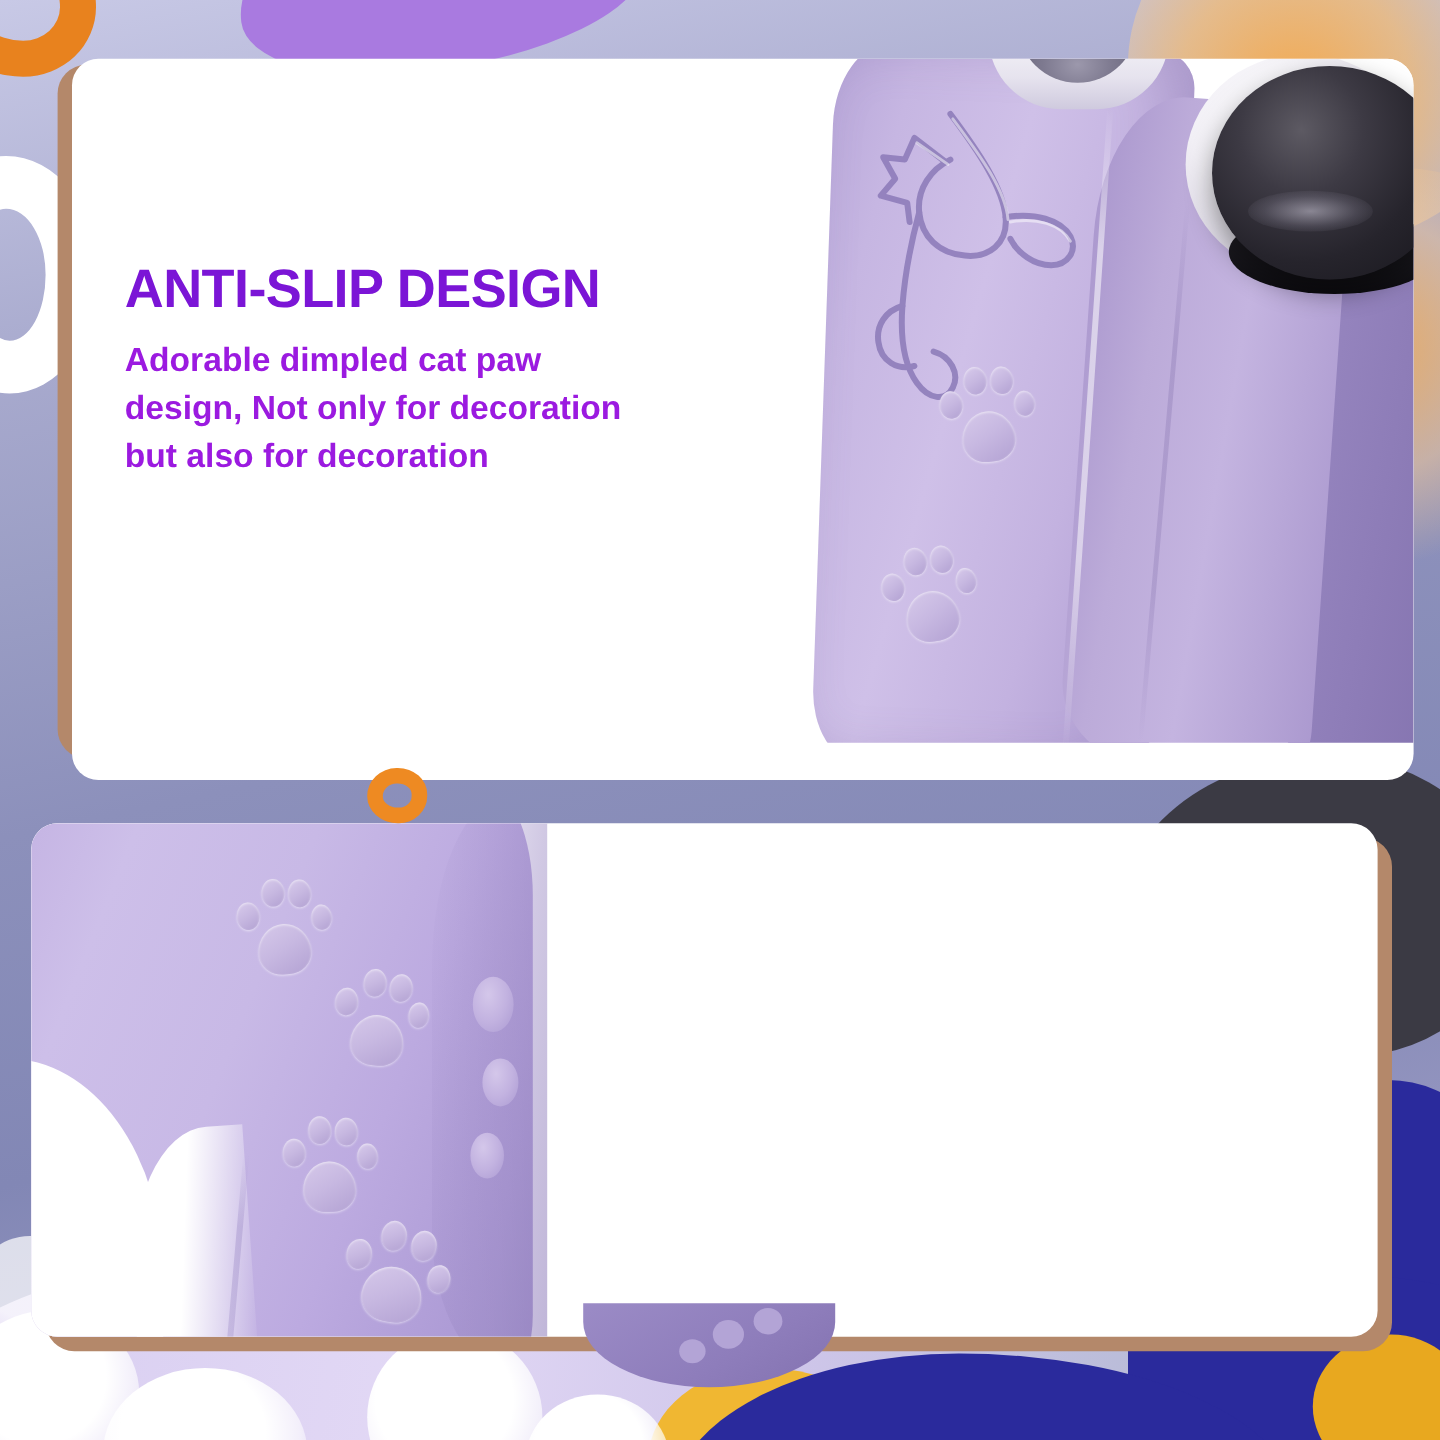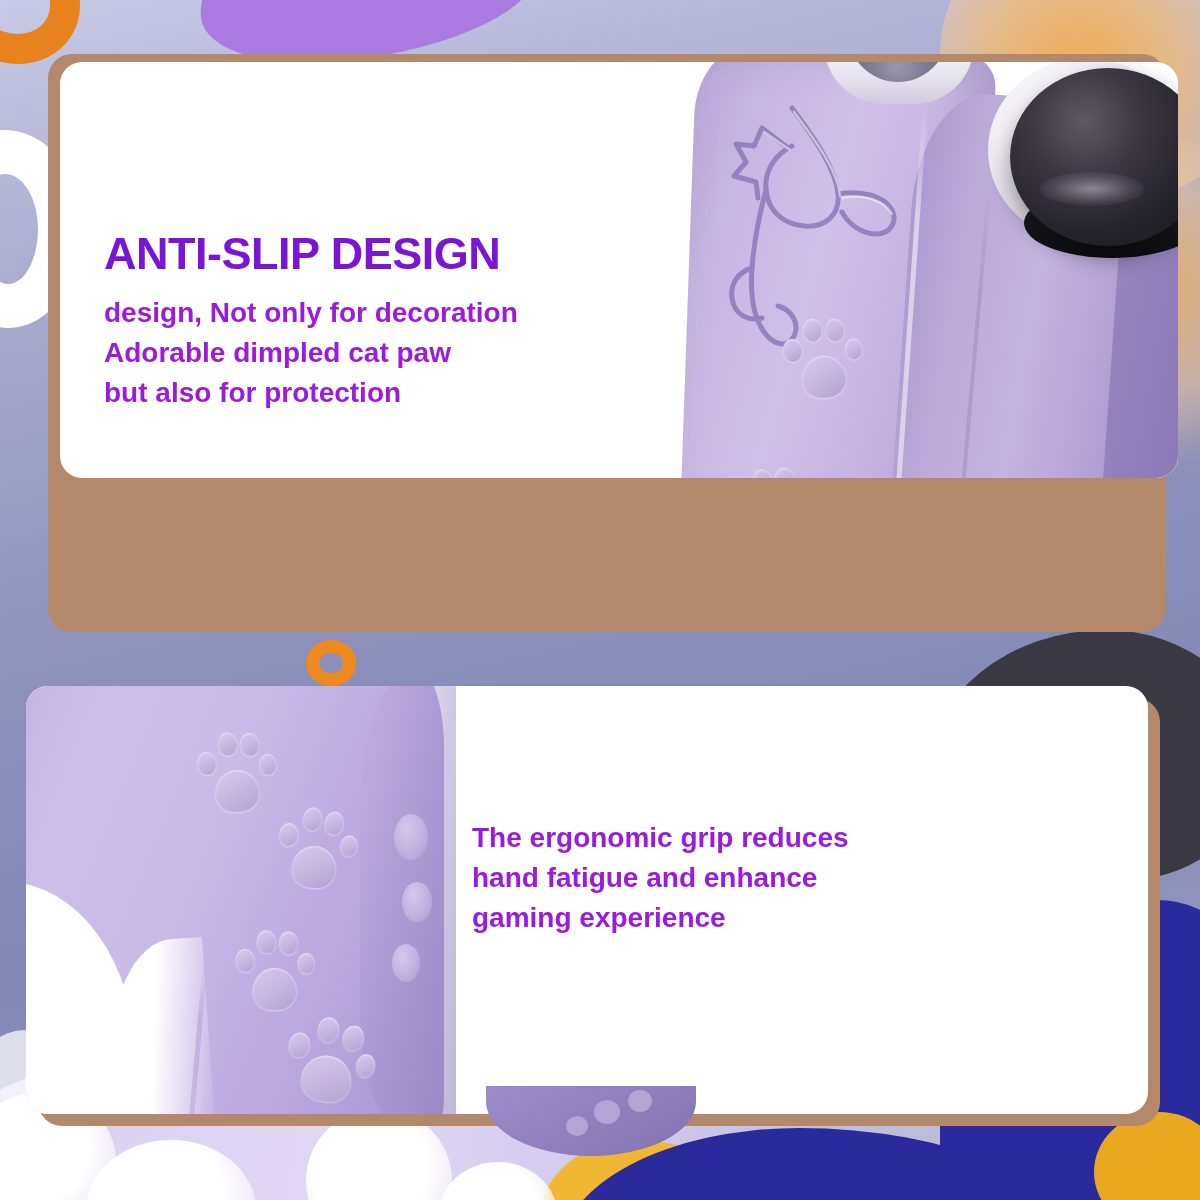--- a/index.html
+++ b/index.html
@@ -123,21 +123,21 @@
     z-index:4;
   }
   .panel-frame {
     position:absolute;
     background:#b4886a;
     border-radius:24px;
     z-index:3;
   }
 
   
-  #panel-top        { left:60px; top:62px;  width:1118px; height:416px; }
+  #panel-top        { left:60px; top:49px;  width:1118px; height:601px; }
   #frame-top        { left:48px; top:54px;  width:1118px; height:578px; }
 
   
   #panel-bottom     { left:26px; top:686px; width:1122px; height:428px; }
   #frame-bottom     { left:38px; top:698px; width:1122px; height:428px; }
 
   .panel-inner { position:relative; width:100%; height:100%; }
 
   
   .copy { position:absolute; z-index:3; }
@@ -418,23 +418,23 @@
         <div class="bezel-hole"></div>
         <div class="stick-ring"></div>
         <div class="stick-rim"></div>
         <div class="stick-cap"></div>
         <div class="stick-gloss"></div>
       </div>
 
       <div class="copy" id="copy-top">
         <div class="headline">ANTI-SLIP DESIGN</div>
         <div class="subcopy">
+          <div>Adorable dimpled cat paw</div>
           <div>design, Not only for decoration</div>
-          <div>Adorable dimpled cat paw</div>
-          <div>but also for protection</div>
+          <div>but also for decoration</div>
         </div>
       </div>
 
     </div>
   </div>
 
   <div class="panel-frame" id="frame-bottom"></div>
   <div class="panel" id="panel-bottom">
     <div class="panel-inner">
 
@@ -475,23 +475,18 @@
           <span class="toe t3"></span>
           <span class="toe t4"></span>
         </div>
 
         <div class="grip-notch"></div>
         <div class="grip-notch2"></div>
         <div class="grip-close-seam"></div>
       </div>
 
       <div class="copy" id="copy-bottom">
-        <div class="subcopy">
-          <div>The ergonomic grip reduces</div>
-          <div>hand fatigue and enhance</div>
-          <div>gaming experience</div>
-        </div>
       </div>
 
     </div>
   </div>
 
 </div>
 
 </body></html>

